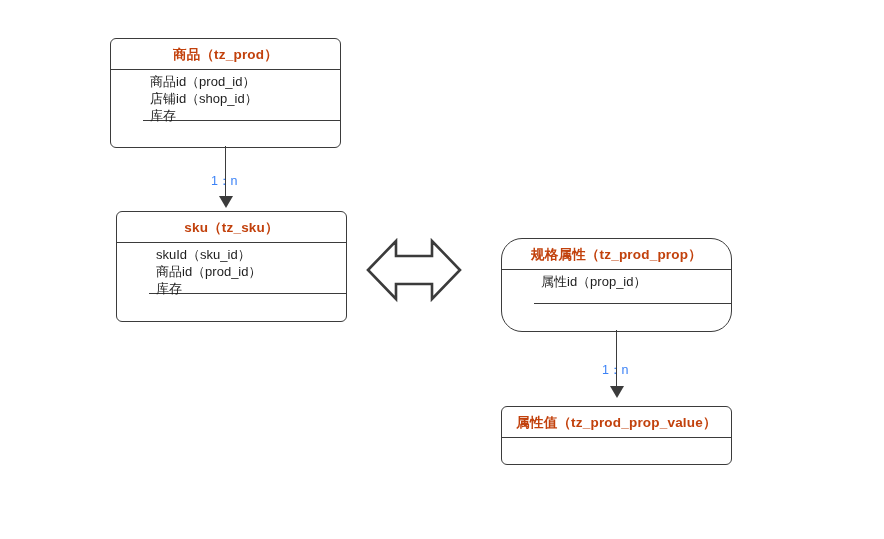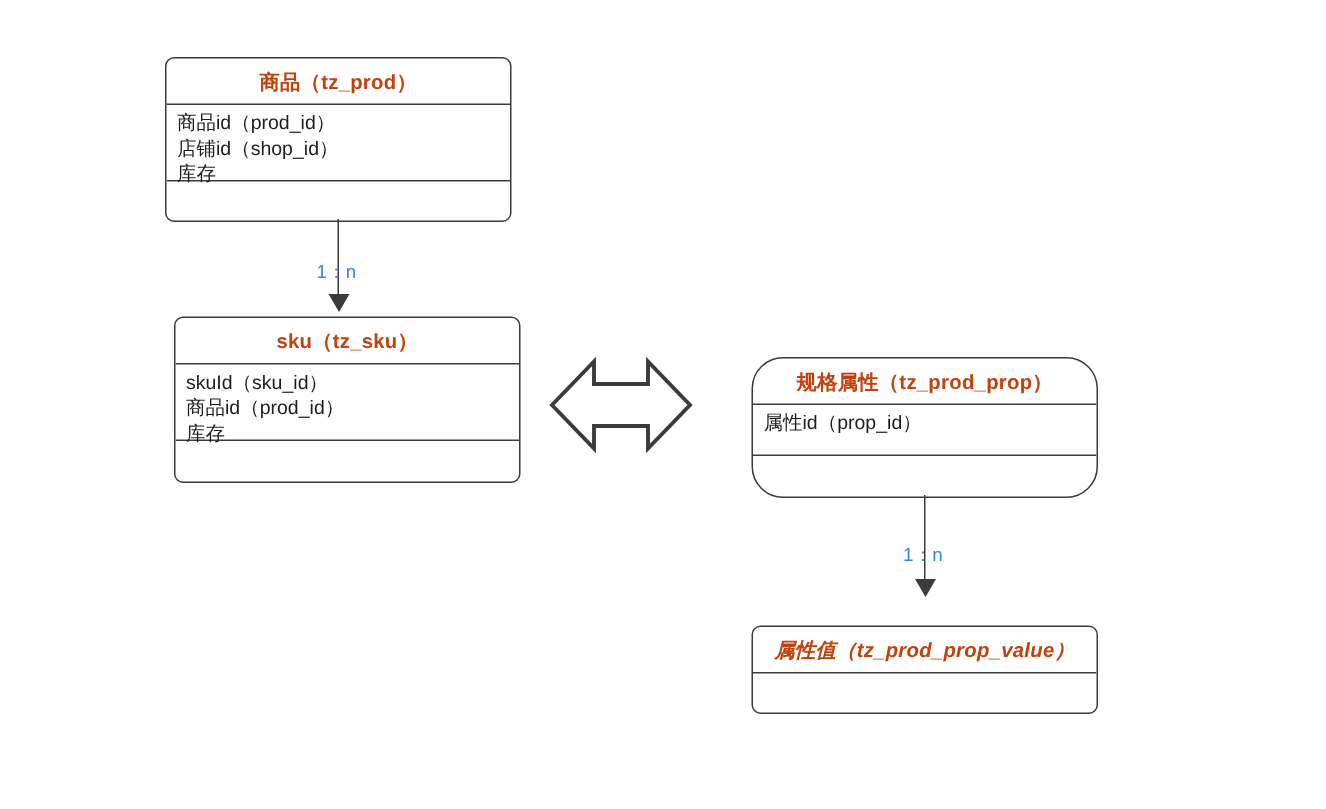--- a/index.html
+++ b/index.html
@@ -39,20 +39,21 @@
     font-weight: bold;
     color: #c2410c;
     border-bottom: 1.6px solid #3b3b3b;
     white-space: nowrap;
     letter-spacing: 0.2px;
   }
   .entity-body {
     box-sizing: border-box;
     padding: 3px 0 4px 7px;
     border-bottom: 1.6px solid #3b3b3b;
+    margin-left: 32px;
   }
   .attr-row {
     font-size: 13px;
     line-height: 17px;
     color: #1d1d1d;
     white-space: nowrap;
   }
   .entity-footer {
     box-sizing: border-box;
     height: 26px;
@@ -64,21 +65,21 @@
   #box-prod .entity-footer { height: 26px; }
 
   #box-sku         { left: 116px; top: 211px; }
   #box-sku .entity-body    { height: 51px; }
   #box-sku .entity-footer  { height: 27px; }
 
   #box-prop        { left: 501px; top: 238px; border-radius: 21px; }
   #box-prop .entity-body   { height: 34px; }
   #box-prop .entity-footer { height: 27px; }
 
-  #box-propvalue   { left: 501px; top: 417px; font-style: italic; }
+  #box-propvalue   { left: 501px; top: 406px; }
   #box-propvalue .entity-body   { height: 51px; }
   #box-propvalue .entity-footer { height: 26px; }
 
   
   .connector {
     position: absolute;
   }
   .conn-line {
     position: absolute;
     width: 0;

